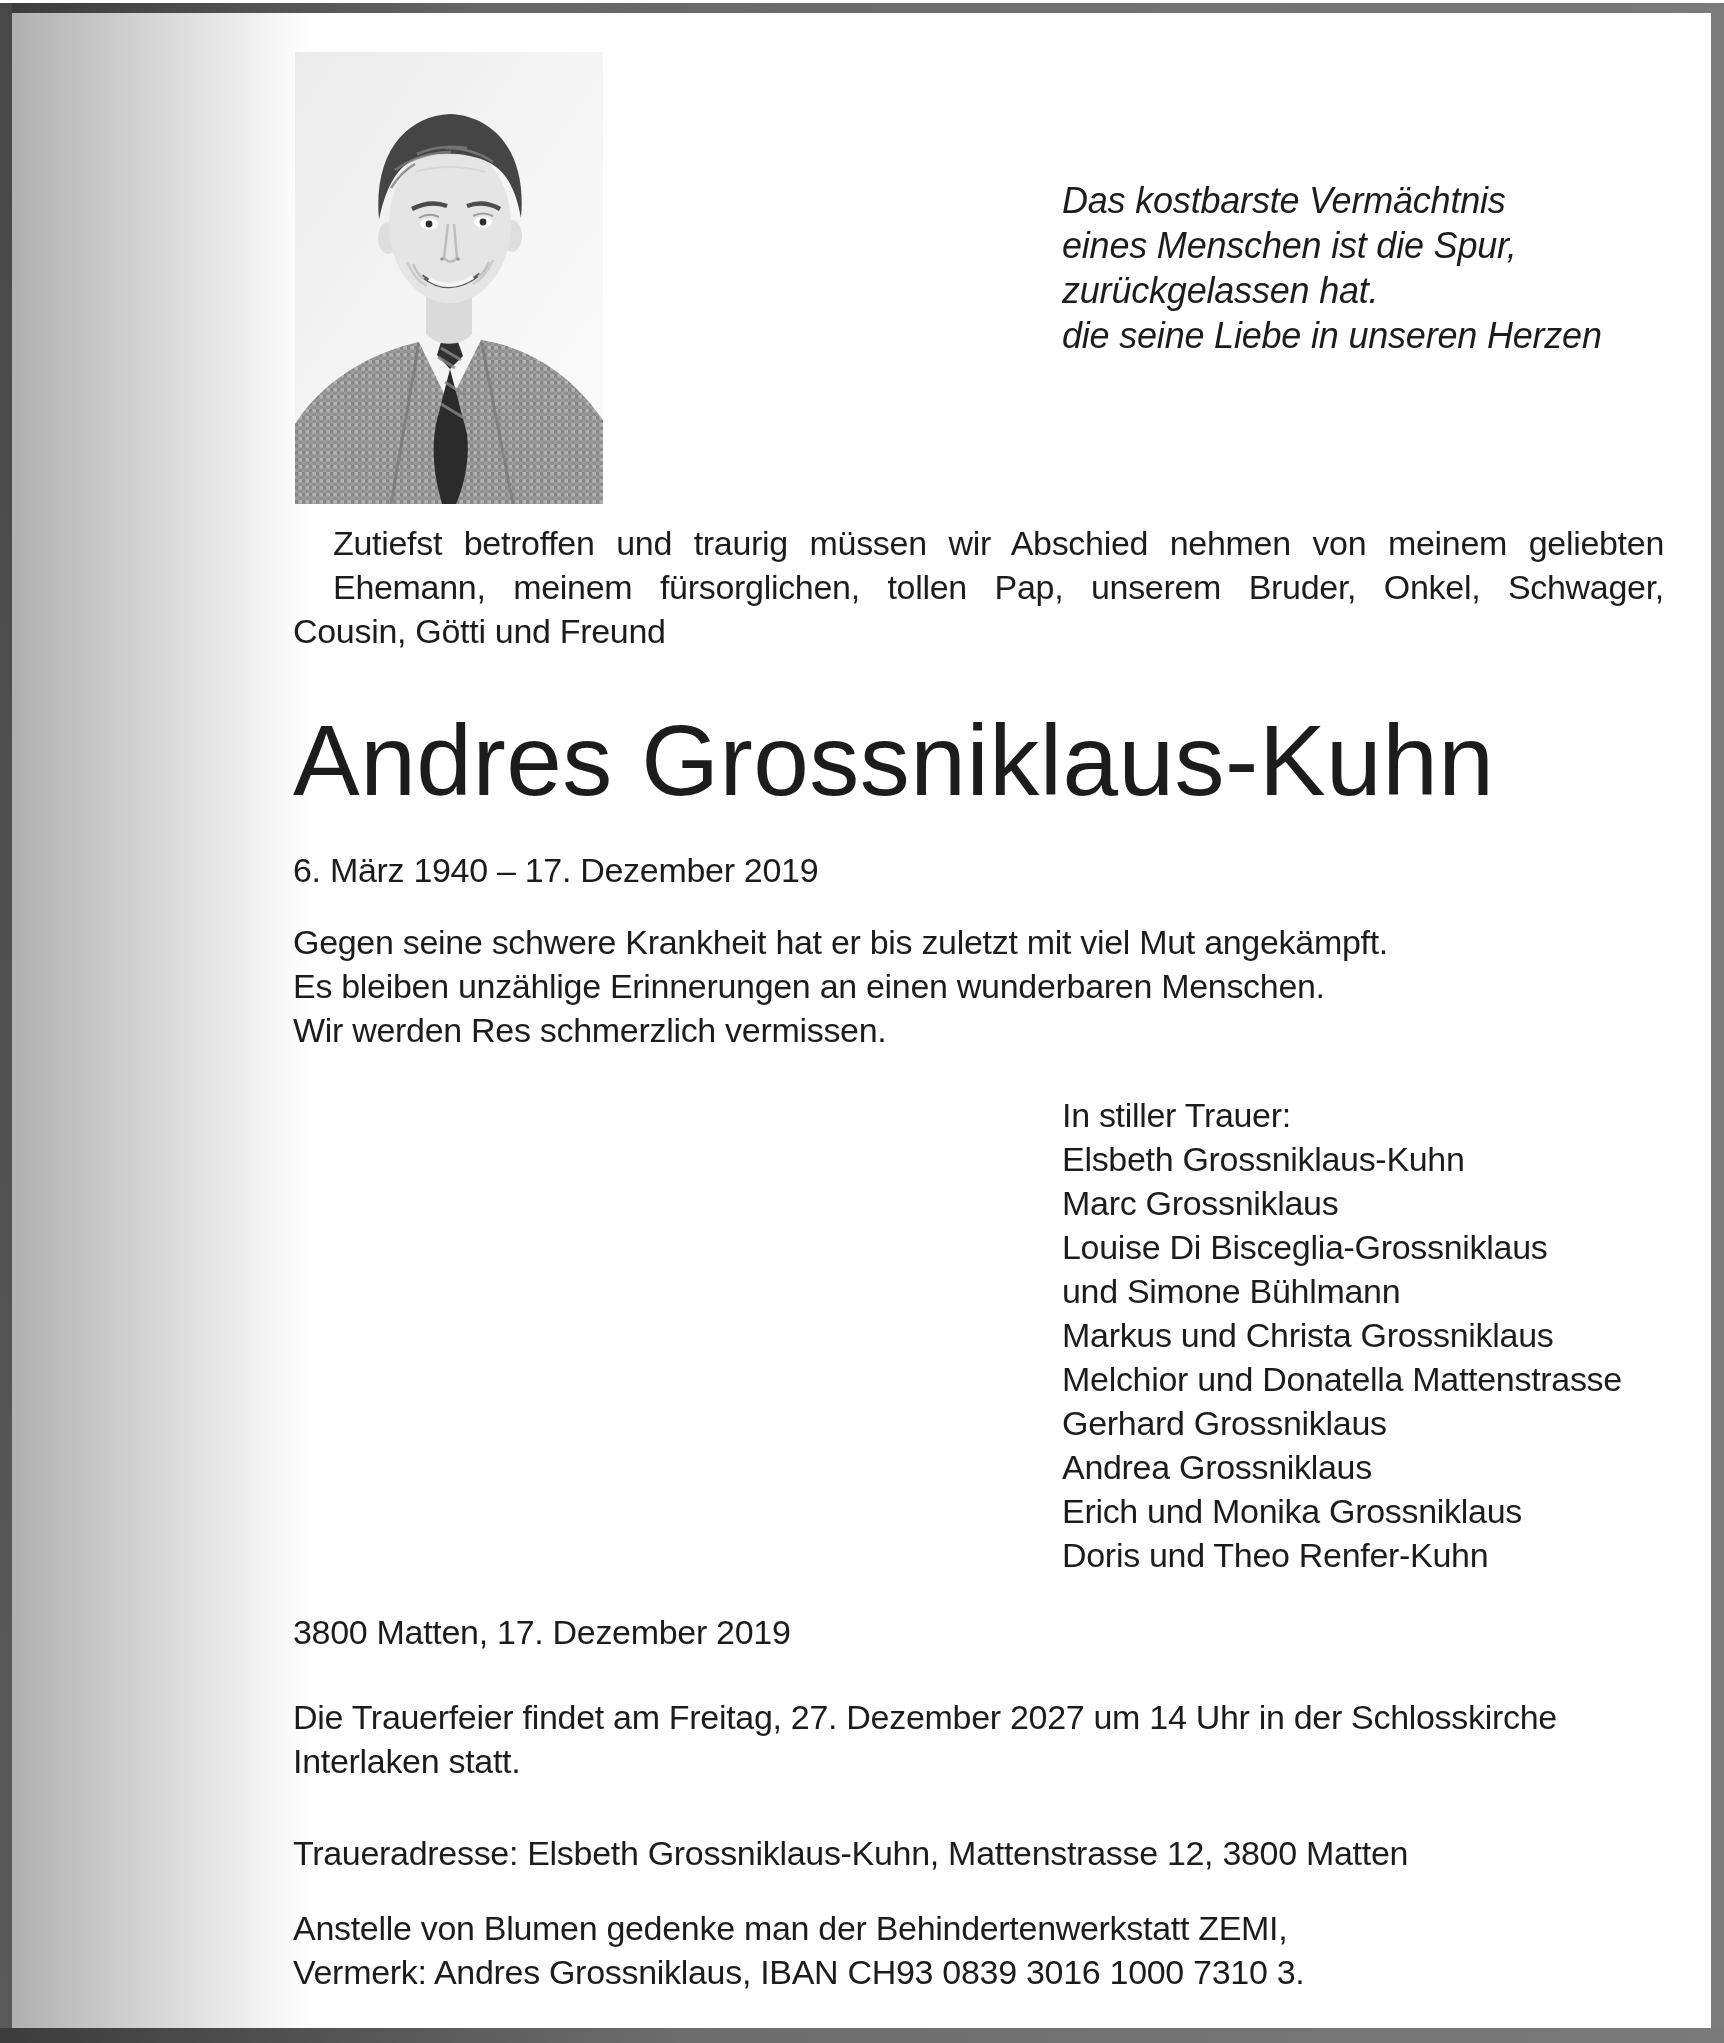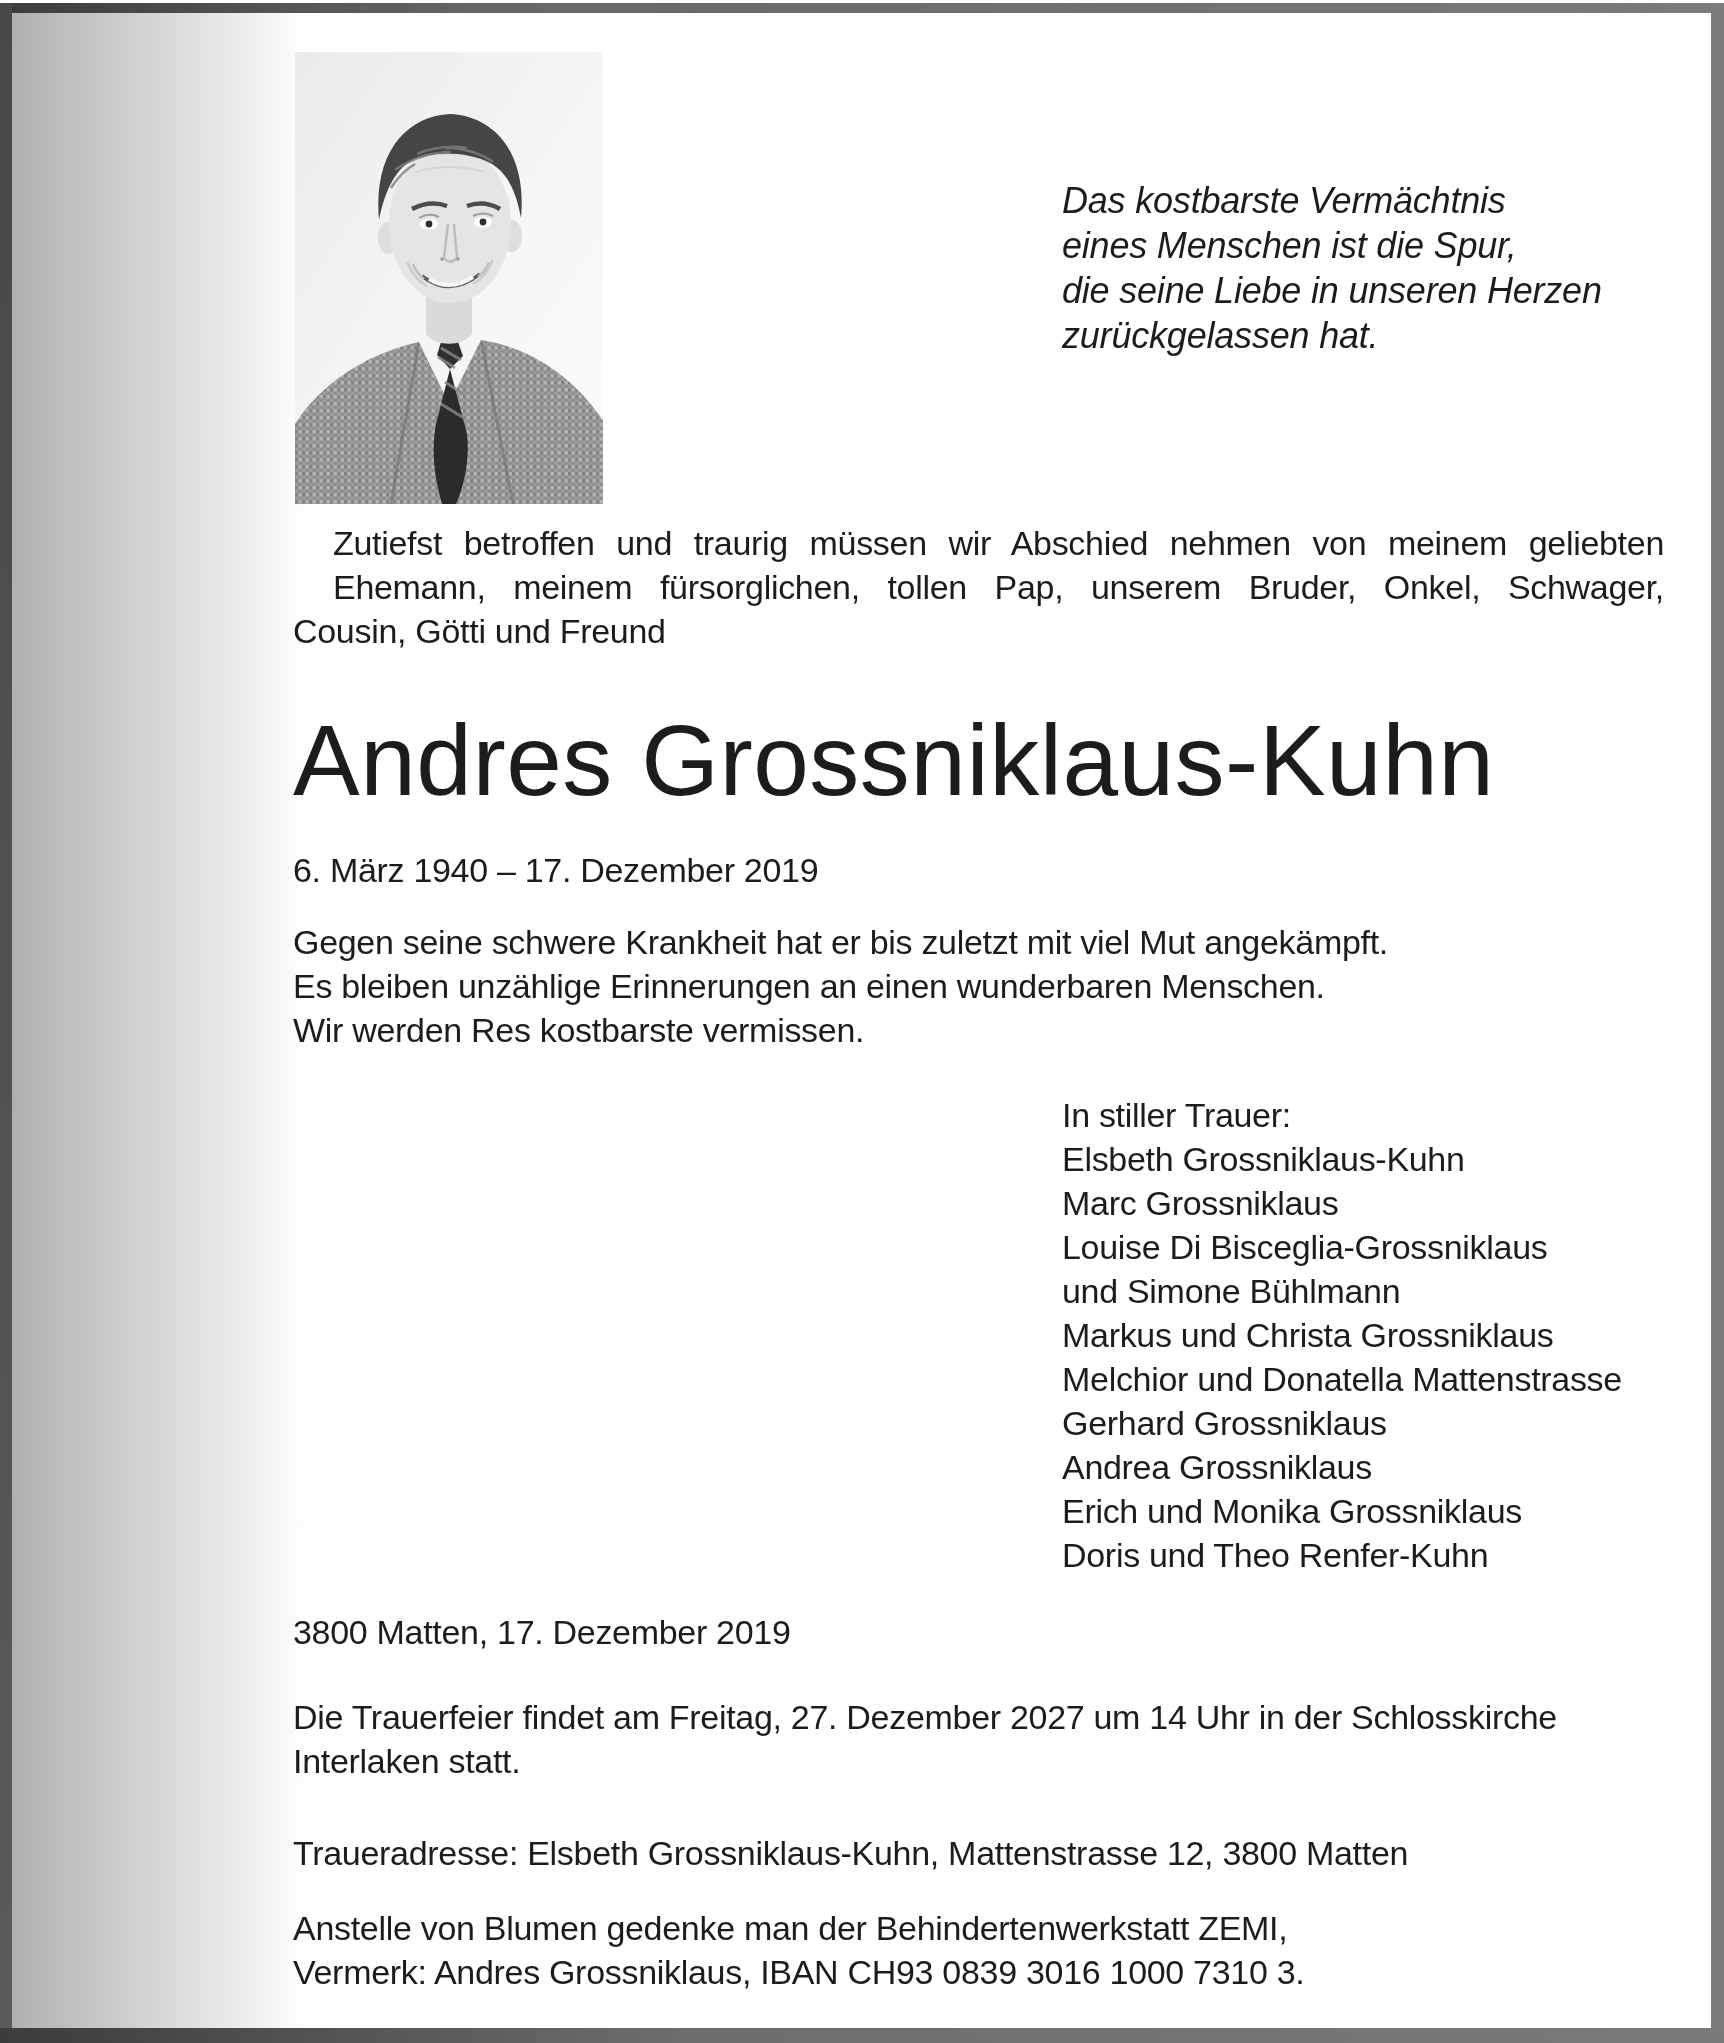--- a/index.html
+++ b/index.html
@@ -106,38 +106,38 @@
 
       <path d="M127,224 Q155,246 185,222" stroke="#5c5c5c" stroke-width="3.5" fill="none"></path>
       <path d="M134,227 Q155,240 178,225" stroke="#f6f6f6" stroke-width="4" fill="none"></path>
       <path d="M118,212 q4,10 11,15 M194,210 q-4,10 -11,15" stroke="#c2c2c2" stroke-width="2.5" fill="none"></path>
     </svg>
   </div>
 
   <div class="txt quote">
     <div class="ln">Das kostbarste Vermächtnis</div>
     <div class="ln">eines Menschen ist die Spur,</div>
+    <div class="ln">zurückgelassen hat.</div>
     <div class="ln">die seine Liebe in unseren Herzen</div>
-    <div class="ln">zurückgelassen hat.</div>
   </div>
 
   <div class="txt intro">
     <div class="jst">Zutiefst betroffen und traurig müssen wir Abschied nehmen von meinem geliebten</div>
     <div class="jst">Ehemann, meinem fürsorglichen, tollen Pap, unserem Bruder, Onkel, Schwager,</div>
     <div class="ln">Cousin, Götti und Freund</div>
   </div>
 
   <div class="title">Andres Grossniklaus-Kuhn</div>
 
   <div class="txt dates">6. März 1940 – 17. Dezember 2019</div>
 
   <div class="txt tribute">
     <div class="ln">Gegen seine schwere Krankheit hat er bis zuletzt mit viel Mut angekämpft.</div>
     <div class="ln">Es bleiben unzählige Erinnerungen an einen wunderbaren Menschen.</div>
-    <div class="ln">Wir werden Res kostbarste vermissen.</div>
+    <div class="ln">Wir werden Res schmerzlich vermissen.</div>
   </div>
 
   <div class="txt mourners">
     <div class="ln">In stiller Trauer:</div>
     <div class="ln">Elsbeth Grossniklaus-Kuhn</div>
     <div class="ln">Marc Grossniklaus</div>
     <div class="ln">Louise Di Bisceglia-Grossniklaus</div>
     <div class="ln">und Simone Bühlmann</div>
     <div class="ln">Markus und Christa Grossniklaus</div>
     <div class="ln">Melchior und Donatella Mattenstrasse</div>

